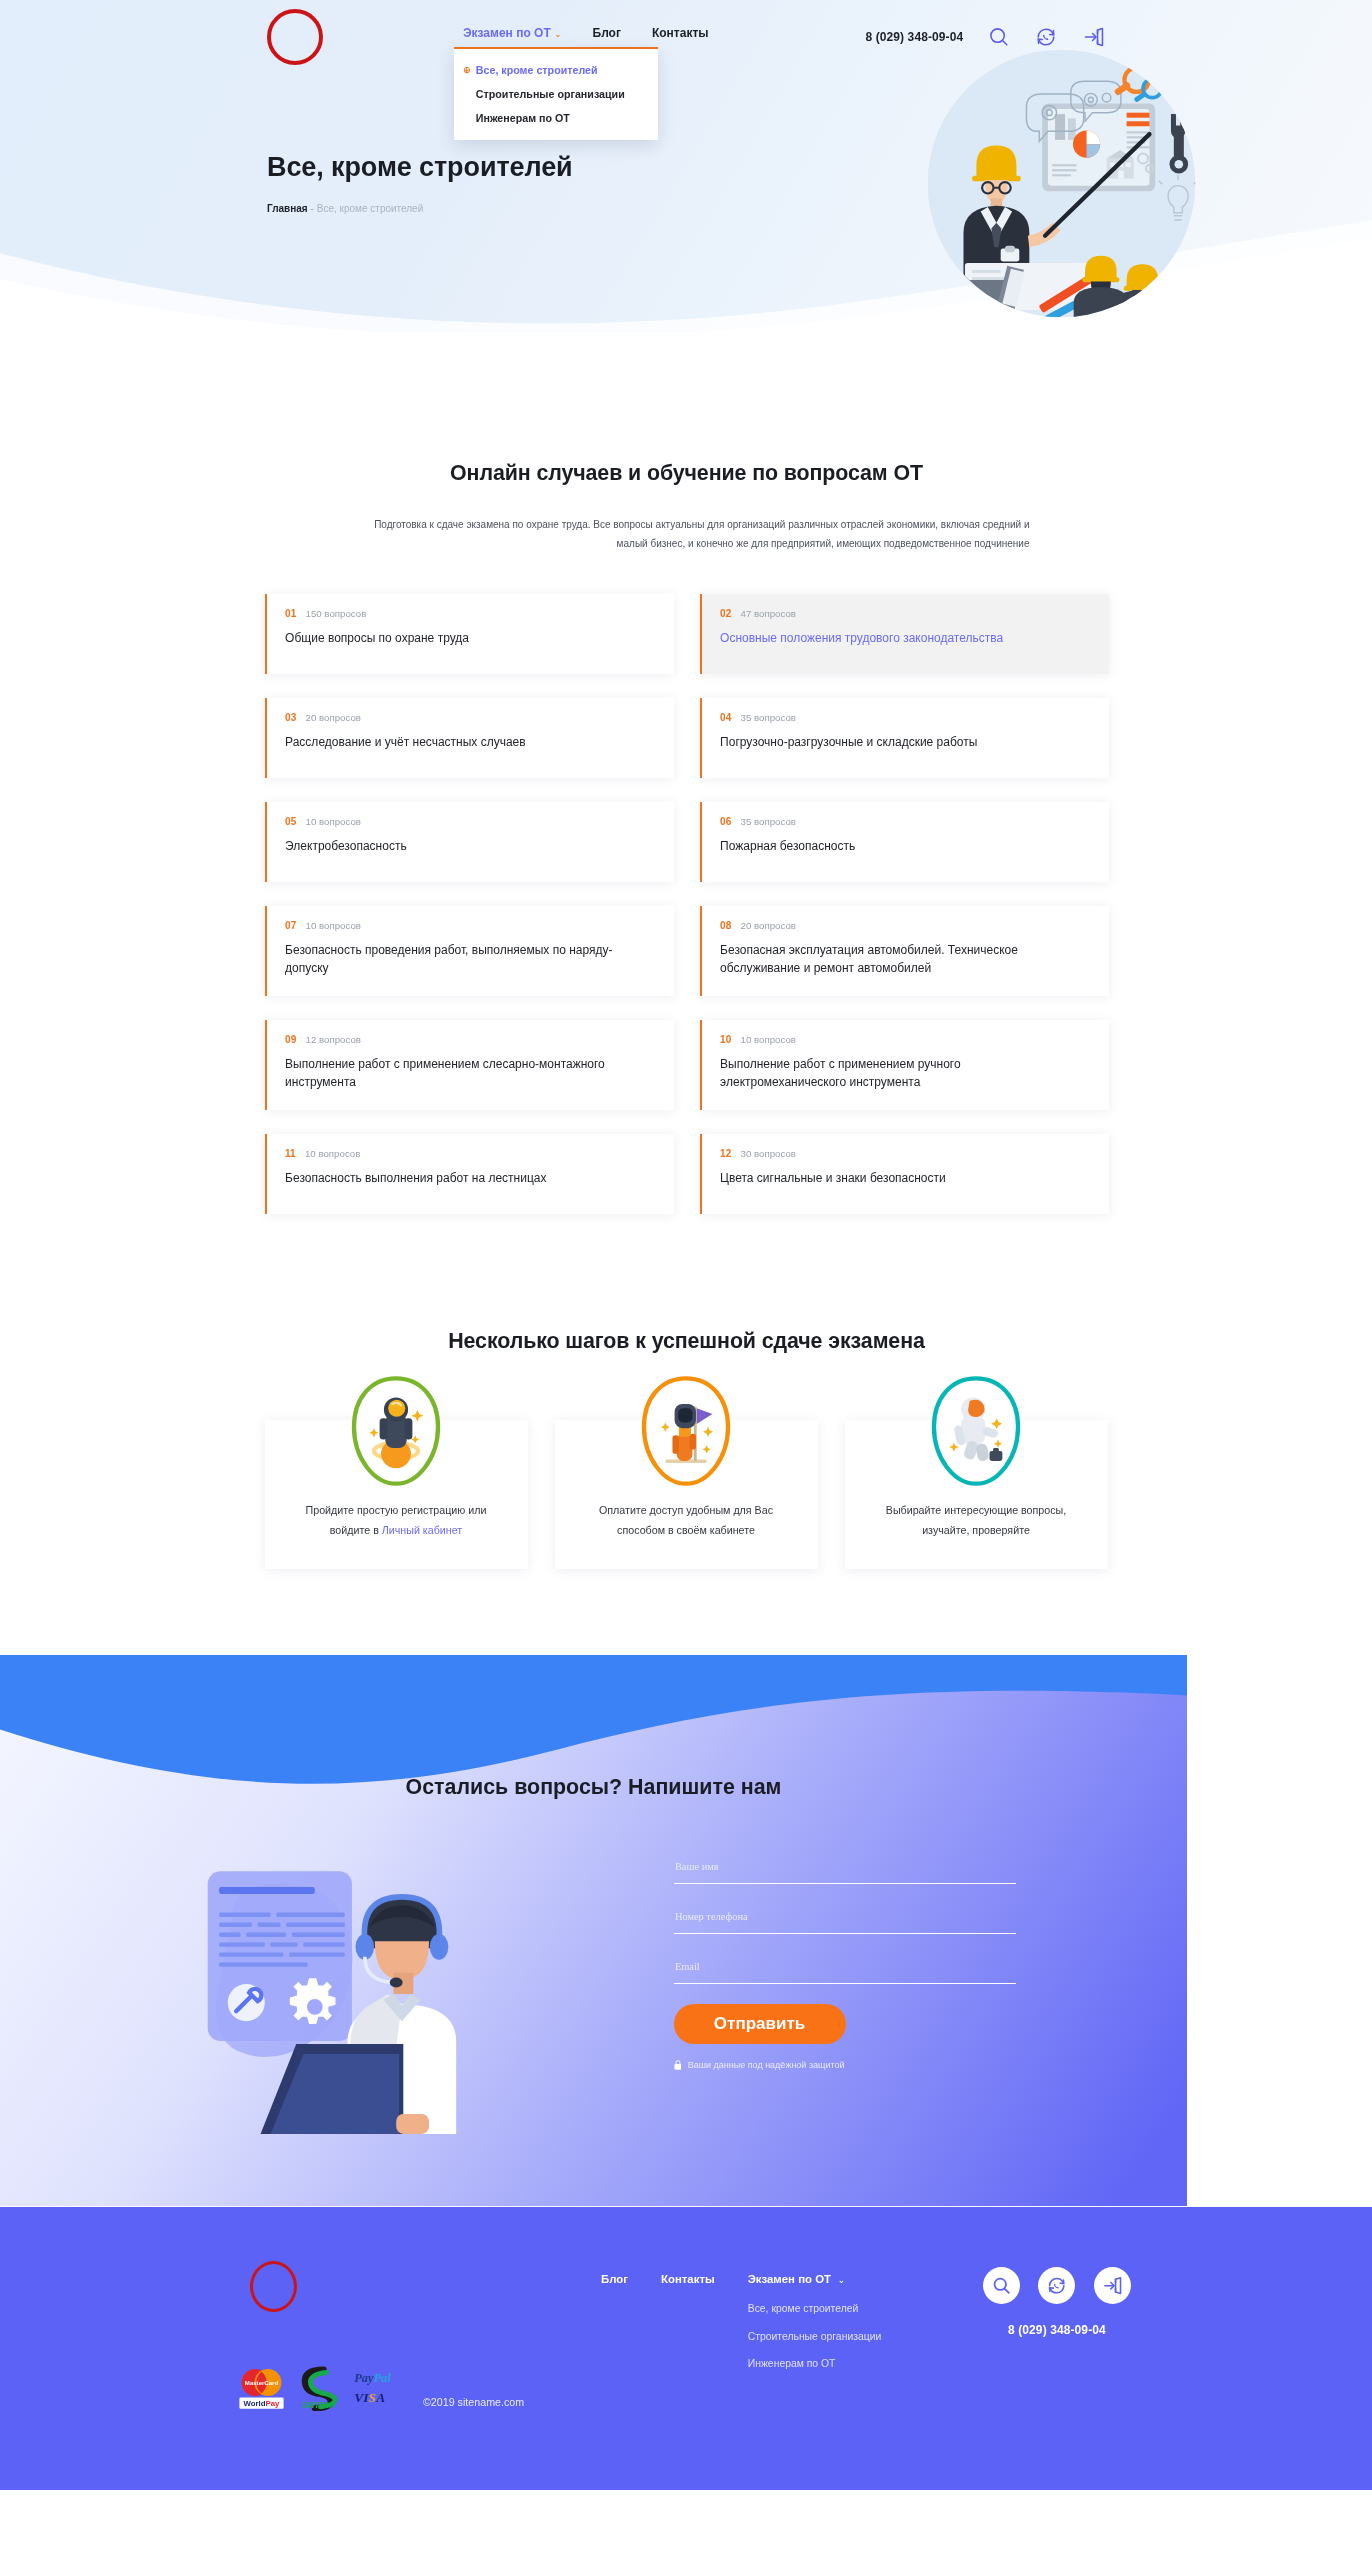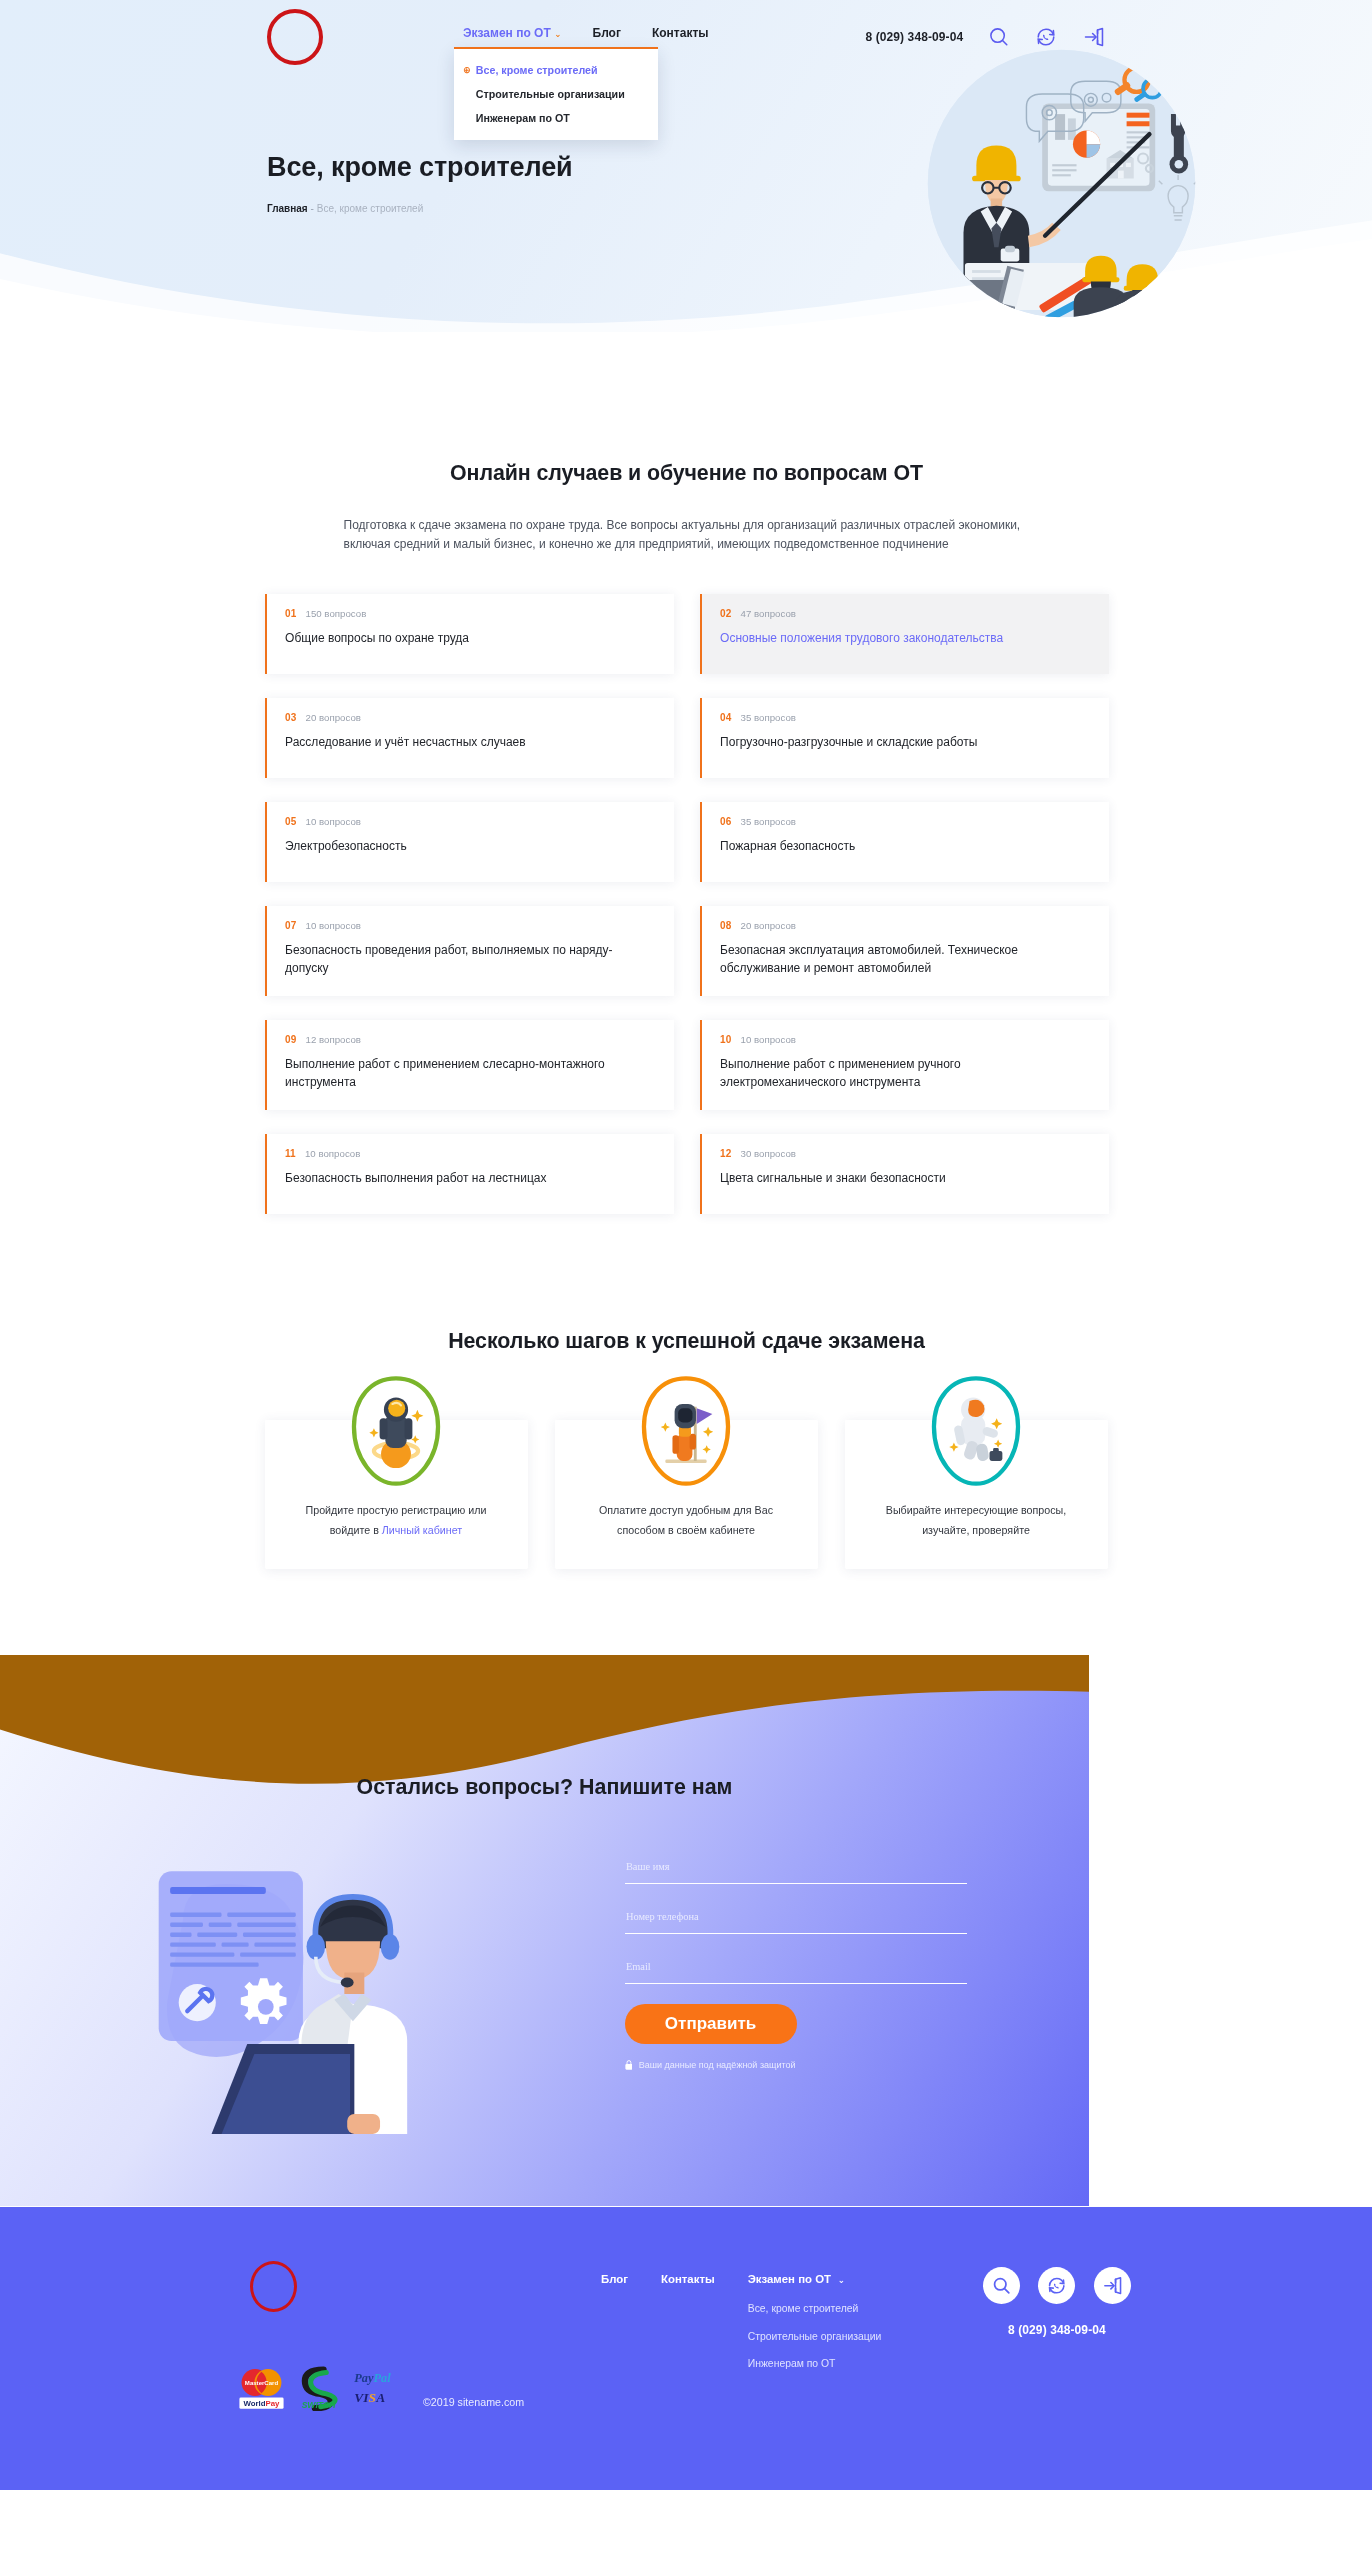--- a/index.html
+++ b/index.html
@@ -83,22 +83,22 @@
     background:#dbe8f6;
   }
   .hero-art svg{position:absolute;left:0;top:0;width:279px;height:279px;}
 
   
   .sec-courses{padding-top:129px;padding-bottom:29px;background:#fff;}
   .h2{
     text-align:center;font-size:21.4px;font-weight:700;color:#1a1d24;letter-spacing:-0.1px;
   }
   .lead{
-    margin:30px auto 12px auto;width:686px;text-align:left;
-    font-size:12px;line-height:18.6px;color:#4c525e;
+    margin:30px auto 12px auto;width:686px;text-align:right;
+    font-size:10px;line-height:18.6px;color:#4c525e;
   }
   .grid{
     width:844px;margin:41px auto 0 auto;
     display:grid;grid-template-columns:409px 409px;column-gap:26px;row-gap:24px;
   }
   .card{
     position:relative;background:#fff;border-left:2.9px solid #f0721b;
     box-shadow:0 1.4px 10px rgba(60,70,110,.09);
     padding:14.3px 18.6px 18.6px 18.6px;min-height:80px;cursor:pointer;
   }
@@ -124,21 +124,21 @@
   }
   .step-badge{
     position:absolute;left:50%;top:-46px;transform:translateX(-50%);
     width:93px;height:114px;
   }
   .step-badge svg{display:block;width:93px;height:114px;}
   .step-text{font-size:10.7px;line-height:20px;color:#33373f;}
   .step-text a{color:#6b6bf7;text-decoration:none;}
 
   
-  .sec-contact{position:relative;width:1089px;height:551px;overflow:hidden;background:#a16207;}
+  .sec-contact{position:relative;width:1187px;height:551px;overflow:hidden;background:#3b82f6;}
   .contact-bg{position:absolute;left:0;top:0;width:1373px;height:551px;}
   .contact-bg svg{display:block;width:1373px;height:551px;}
   .contact-inner{position:relative;z-index:5;width:844px;margin:0 auto;}
   .contact-h2{padding-top:120px;text-align:center;font-size:21.4px;font-weight:700;color:#1a1d24;}
   .contact-art{position:absolute;left:10px;top:179px;width:357px;height:300px;}
   .contact-art svg{display:block;width:357px;height:300px;}
   .form{position:absolute;right:0;top:199px;width:342px;}
   .fld{position:relative;margin-bottom:20px;}
   .fld input{
     width:342px;height:30px;border:0;border-bottom:1.1px solid #ffffff;

